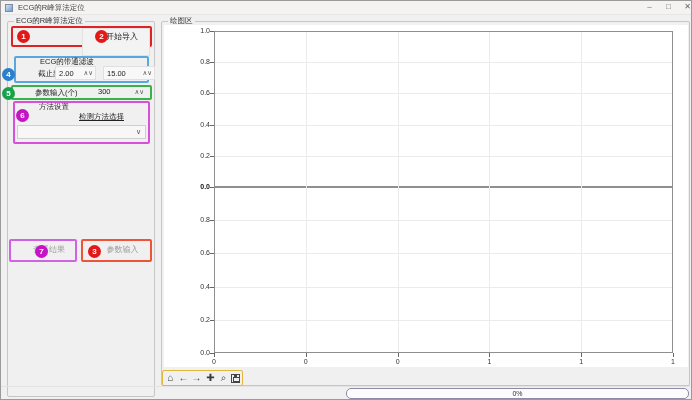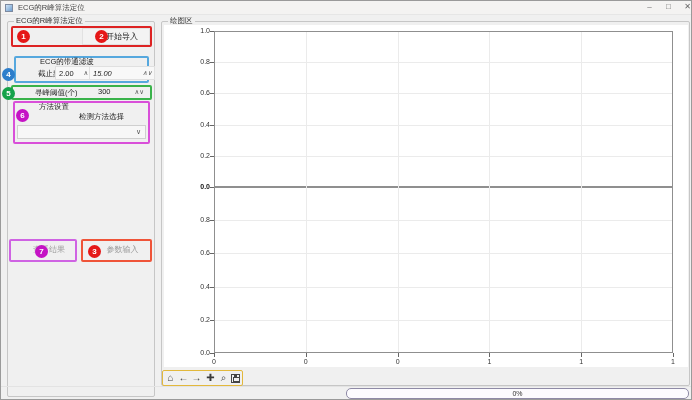--- a/index.html
+++ b/index.html
@@ -78,50 +78,50 @@
     <div class="win-btn" style="left:640px;">–</div>
     <div class="win-btn" style="left:659px;">□</div>
     <div class="win-btn" style="left:678px;">✕</div>
   </div>
 
   <div class="groupbox" style="left:6px;top:20px;width:148px;height:376px;">
     <span class="gb-label">ECG的R峰算法定位</span>
   </div>
 
   <div class="ann ann-red" style="left:10px;top:25px;width:141px;height:21px;"></div>
-  <div class="flatbtn" style="left:81px;top:27px;width:68px;height:17px;line-height:15px;">开始导入</div>
+  <div class="flatbtn" style="left:81px;top:27px;width:68px;height:28px;line-height:15px;">开始导入</div>
   <div class="badge badge-red" style="left:16px;top:29px;">1</div>
   <div class="badge badge-red" style="left:94px;top:29px;">2</div>
 
 
   <div class="ann ann-blue" style="left:13px;top:55px;width:135px;height:27px;"></div>
   <div class="inlab" style="left:19px;top:56px;">ECG的带通滤波</div>
   <div class="inlab" style="left:17px;top:68px;">截止频率(Hz):</div>
   <div class="spin" style="left:54px;top:65px;width:41px;height:14px;">
     <span class="val">2.00</span>
     <span class="arrows">∧∨</span>
   </div>
   <div class="inlab" style="left:96px;top:68px;">~</div>
-  <div class="spin" style="left:88px;top:65px;width:66px;height:14px;font-style:italic;">
+  <div class="spin" style="left:102px;top:65px;width:52px;height:14px;">
     <span class="val">15.00</span>
     <span class="arrows">∧∨</span>
   </div>
   <div class="badge badge-blue" style="left:1px;top:67px;">4</div>
 
   <div class="ann ann-green" style="left:10px;top:84px;width:141px;height:15px;"></div>
-  <div class="inlab" style="left:14px;top:87px;">寻峰阈值(个)</div>
+  <div class="inlab" style="left:14px;top:87px;">参数输入(个)</div>
   <div class="spin" style="left:75px;top:85px;width:70px;height:13px;border:none;background:transparent;">
     <span class="val" style="left:22px;top:1px;">300</span>
     <span class="arrows" style="top:2px;">∧∨</span>
   </div>
   <div class="badge badge-green" style="left:1px;top:86px;">5</div>
 
   <div class="ann ann-magenta" style="left:12px;top:100px;width:137px;height:43px;"></div>
   <div class="inlab" style="left:18px;top:101px;">方法设置</div>
-  <div class="inlab" style="left:12px;top:111px;width:137px;text-align:center;">检测方法选择</div>
+  <div class="inlab" style="left:12px;top:111px;width:137px;text-align:center;text-decoration:underline;">检测方法选择</div>
   <div class="combo" style="left:16px;top:124px;width:129px;height:14px;">
     <span class="inlab" style="left:4px;top:2px;"></span>
     <span class="arrow">∨</span>
   </div>
   <div class="badge badge-magenta" style="left:15px;top:108px;">6</div>
 
   <div class="ann ann-purple" style="left:8px;top:238px;width:68px;height:23px;"></div>
   <div class="flatbtn disabled" style="left:11px;top:241px;width:62px;height:17px;line-height:15px;border:none;background:transparent;">查看结果</div>
   <div class="badge badge-magenta" style="left:34px;top:244px;">7</div>
 

